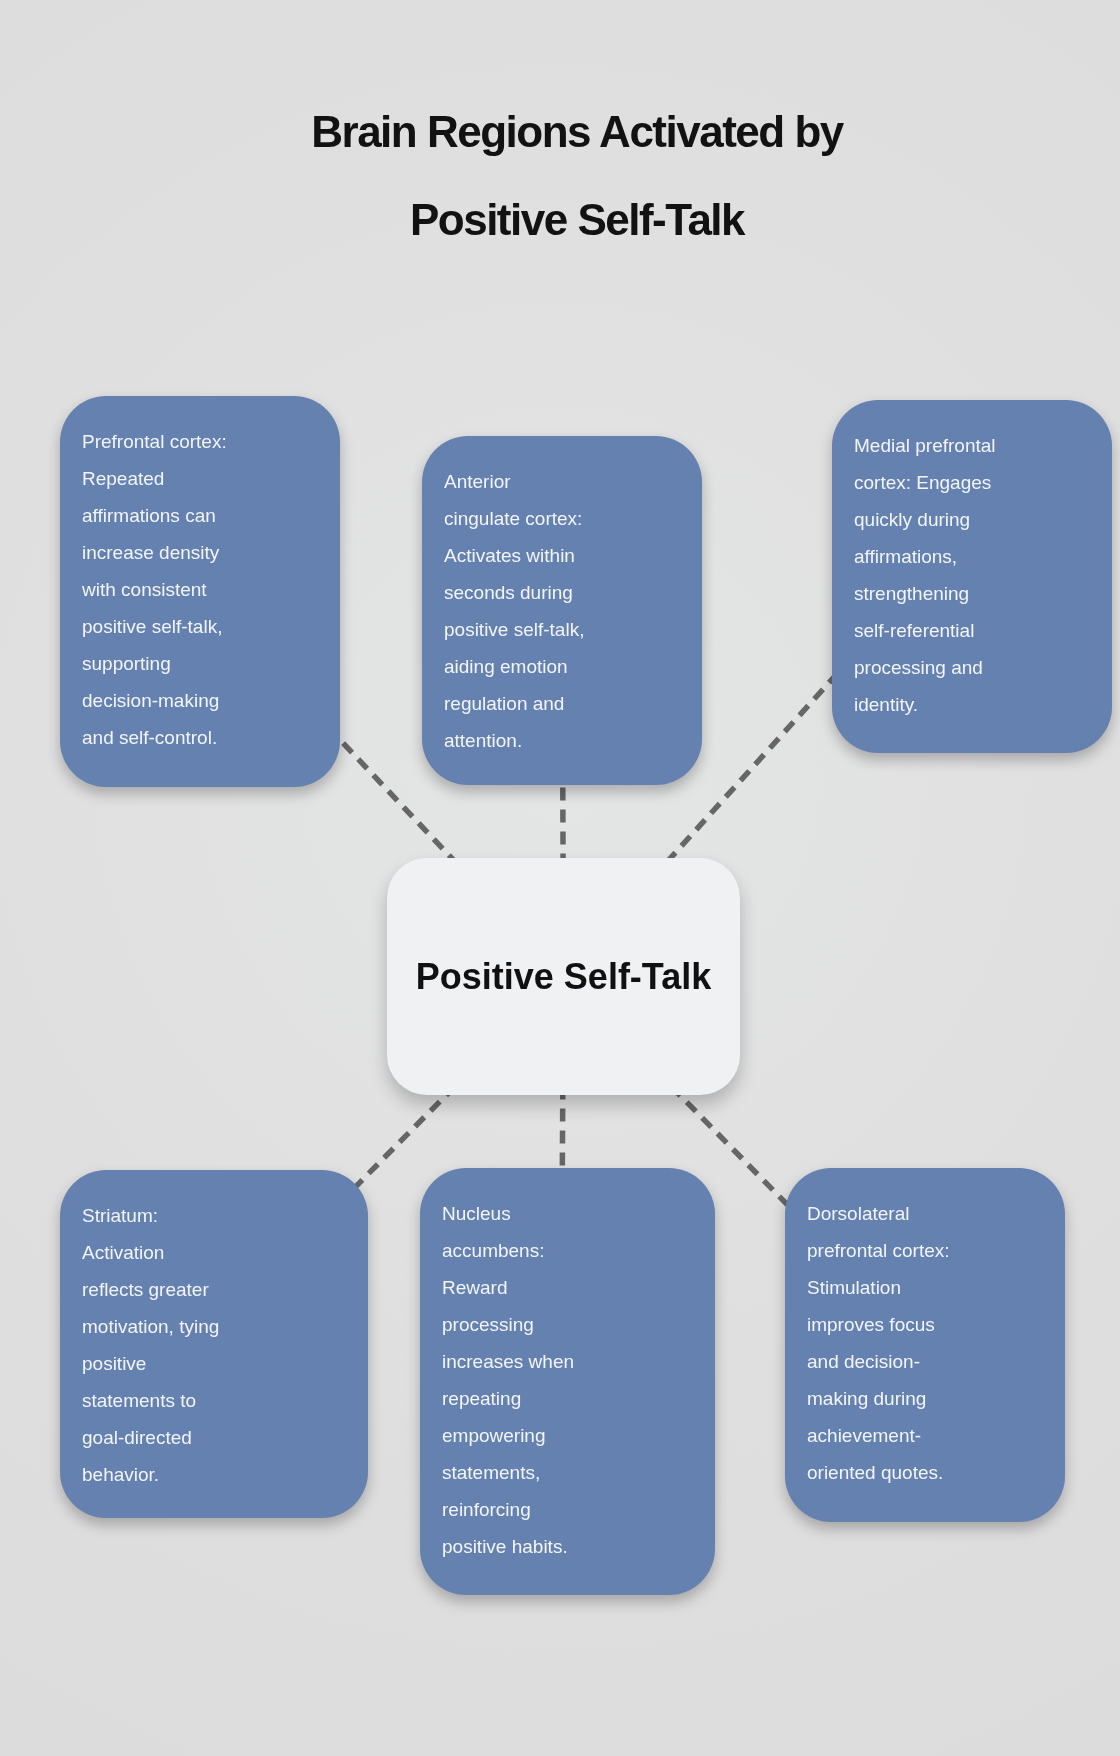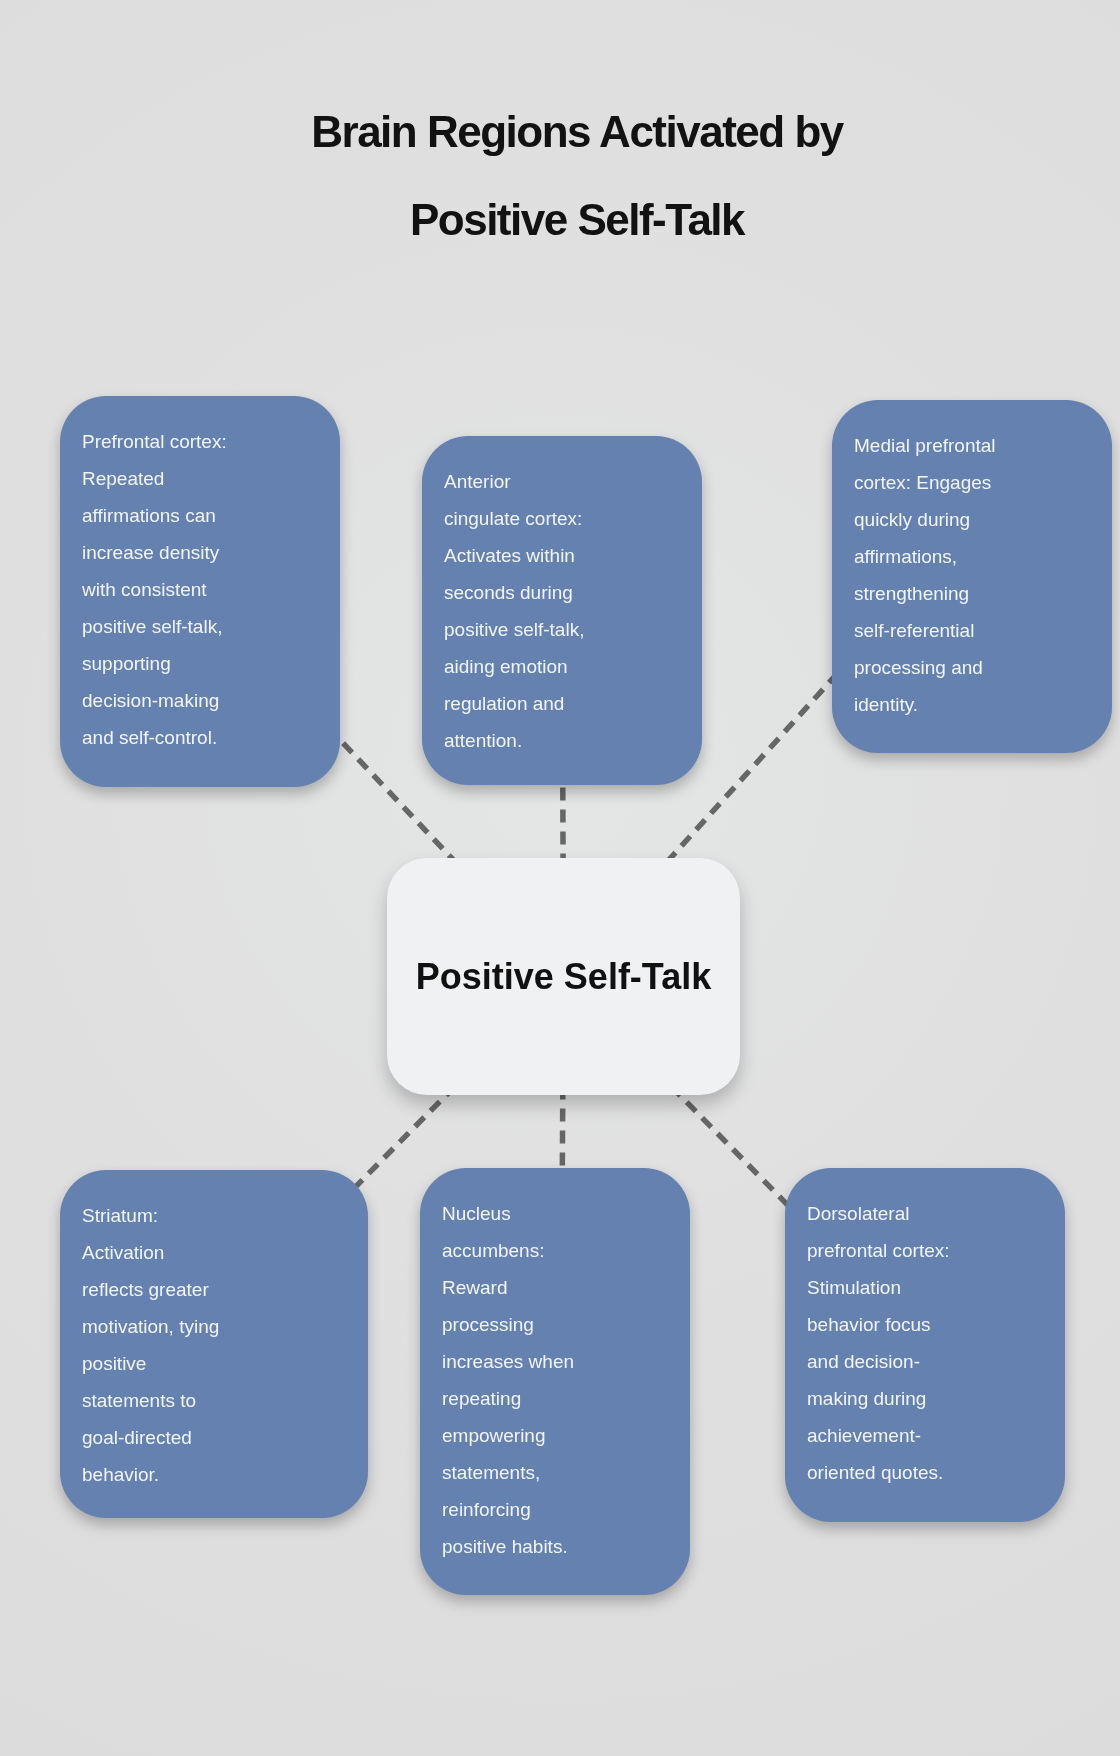--- a/index.html
+++ b/index.html
@@ -70,21 +70,21 @@
     font-size:36px;
     font-weight:bold;
     line-height:47px;
     white-space:pre-line;
   }
   
   #node-0{left:60px;  top:396px;  width:280px; height:391px;}
   #node-1{left:422px; top:399px;  width:280px; height:349px;margin-top:37px;}
   #node-2{left:785px; top:400px;  width:280px; height:353px;margin-left:47px;}
   #node-3{left:60px;  top:1170px; width:308px; height:348px;}
-  #node-4{left:420px; top:1168px; width:270px; height:427px;}
+  #node-4{left:420px; top:1168px; width:295px; height:427px;}
   #node-5{left:785px; top:1168px; width:280px; height:354px;}
   #hub   {left:387px; top:858px;  width:353px; height:237px;}
 </style>
 </head>
 <body>
 
 <div class="canvas">
 
   <h1 class="page-title">Brain Regions Activated by
 Positive Self-Talk</h1>
@@ -142,21 +142,21 @@
 increases when
 repeating
 empowering
 statements,
 reinforcing
 positive habits.</div>
 
   <div class="node" id="node-5">Dorsolateral
 prefrontal cortex:
 Stimulation
-behavior focus
+improves focus
 and decision-
 making during
 achievement-
 oriented quotes.</div>
 
   <div class="hub" id="hub">
     <span>Positive Self-Talk</span>
   </div>
 
 </div>

